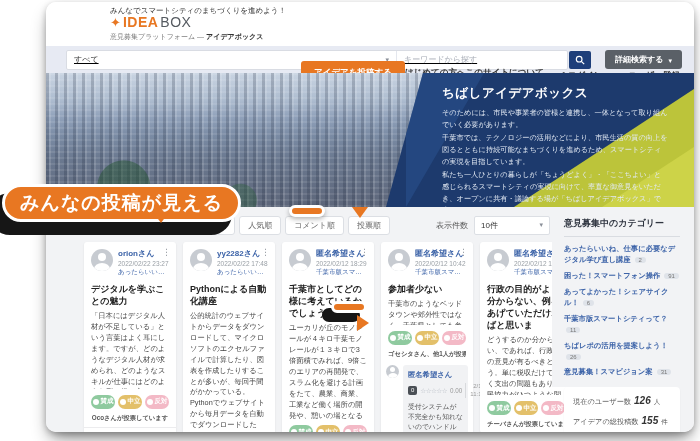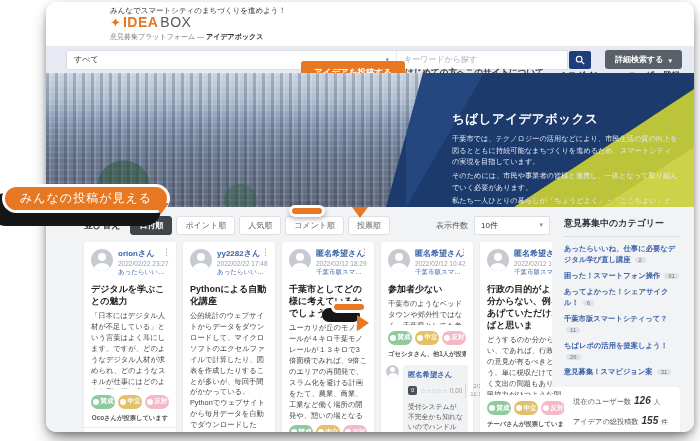--- a/index.html
+++ b/index.html
@@ -20,21 +20,21 @@
   .sub b{color:#333;}
   .hnav{position:absolute;left:255px;top:18px;display:flex;align-items:center;gap:0;margin-top:41px;}
   .postbtn{background:#e87722;color:#fff;font-size:8.5px;font-weight:700;padding:6px 13px;border-radius:3px;cursor:pointer;white-space:nowrap;}
   .hlink{font-size:8.5px;font-weight:700;color:#333;cursor:pointer;white-space:nowrap;}
   .hright{position:absolute;right:14px;top:20px;display:flex;align-items:center;gap:14px;}
   .hricon{display:flex;align-items:center;gap:3px;font-size:8.5px;font-weight:700;color:#333;cursor:pointer;white-space:nowrap;margin-top:48px;}
   .hricon svg{display:block;}
 
   
   .srch{height:27px;background:#e7eaf3;display:flex;align-items:center;padding:0 14px 0 20px;}
-  .combo{display:flex;align-items:center;background:#fff;border:1px solid #d9dce3;border-radius:2px;height:18px;flex:0 0 500px;}
+  .combo{display:flex;align-items:center;background:#fff;border:1px solid #d9dce3;border-radius:2px;height:18px;flex:0 0 500px;text-decoration:underline;}
   .cselect{flex:0 0 330px;display:flex;align-items:center;justify-content:space-between;padding:0 7px;font-size:8px;color:#333;cursor:pointer;border-right:1px solid #e4e7ee;height:100%;box-sizing:border-box;}
   .chev{color:#8a8f98;font-size:7px;}
   .kwin{flex:1;border:0;outline:0;font-size:8px;padding:0 7px;color:#333;height:100%;font-family:inherit;background:transparent;}
   .kwin::placeholder{color:#a6abb5;}
   .magbtn{width:22px;height:18px;background:#1d3e7a;border-radius:2px;display:flex;align-items:center;justify-content:center;cursor:pointer;margin-left:1px;flex:0 0 auto;}
   .dtlbtn{margin-left:14px;background:#5a6067;color:#fff;font-size:8px;font-weight:700;border-radius:3px;padding:4px 10px;display:flex;align-items:flex-end;gap:5px;cursor:pointer;white-space:nowrap;}
   .dtlbtn .chev{color:#fff;}
 
   
   .hero{position:relative;height:134px;overflow:hidden;}
@@ -46,21 +46,21 @@
       repeating-linear-gradient(0deg, rgba(255,255,255,.09) 0 2px, transparent 2px 6px),
       linear-gradient(180deg,#c9d4e2 0%,#aebdd0 20%,#90a1ba 33%,#7a8ba4 47%,#6a788f 65%,#5d667a 100%);}
   .navy{position:absolute;top:0;bottom:0;left:340px;right:0;background:#1d3a6d;
         clip-path:polygon(12% 0,100% 0,100% 100%,0 100%);}
   .navy .wedge{position:absolute;left:20px;top:0;width:130px;height:134px;background:#29528f;opacity:.55;
         clip-path:polygon(0 0,60% 0,0 100%);}
   .ytri{position:absolute;right:0;bottom:0;width:180px;height:118px;background:#bcc43a;
         clip-path:polygon(100% 0,100% 100%,0 100%);}
   .ytri2{position:absolute;right:0;bottom:0;width:92px;height:60px;background:#cdd348;
         clip-path:polygon(100% 0,100% 100%,0 100%);}
-  .herotxt{position:absolute;left:406px;top:12px;width:226px;color:#fff;margin-top:26px;}
+  .herotxt{position:absolute;left:396px;top:12px;width:226px;color:#fff;}
   .herotitle{font-size:12.5px;font-weight:800;margin-bottom:5px;letter-spacing:.5px;}
   .herop{font-size:7.2px;line-height:1.62;color:#e3eaf4;margin:0 0 2px 0;}
 
   
   .content{position:relative;height:225px;background:#f2f3f5;padding:8px 0 0 38px;box-sizing:border-box;}
   .sortbar{display:flex;align-items:center;height:20px;margin-bottom:7px;width:466px;}
   .sortlbl{font-size:9px;font-weight:700;color:#333;margin-right:10px;white-space:nowrap;}
   .tabs{display:flex;gap:4px;align-items:center;}
   .tab{font-size:8px;padding:3px 8px;border-radius:3px;background:#fff;color:#666;border:1px solid #dcdfe4;cursor:pointer;white-space:nowrap;}
   .tab.active{background:#40454c;color:#fff;border-color:#40454c;font-weight:700;}
@@ -107,21 +107,21 @@
            padding:10px 14px 0 12px;box-sizing:border-box;}
   .sbtitle{font-size:9px;font-weight:800;color:#2f3540;padding-bottom:6px;border-bottom:1px solid #d9dce1;margin-bottom:7px;}
   .sbitem{font-size:7.3px;font-weight:700;color:#3c63a8;line-height:1.5;margin-bottom:5px;cursor:pointer;}
   .sbcount{background:#dfe3e9;color:#777;font-size:6px;font-weight:400;border-radius:6px;padding:0 4px;margin-left:2px;white-space:nowrap;}
   .stats{background:#fff;border-radius:4px;padding:8px 9px 4px;margin-top:9px;box-shadow:0 1px 2px rgba(0,0,0,.06);}
   .stat{display:flex;align-items:baseline;gap:3px;font-size:7.2px;color:#555;margin-bottom:8px;}
   .statv{font-style:italic;font-weight:800;font-size:10px;color:#333;}
   .statu{font-size:6.5px;color:#555;}
 
   
-  .bubble{position:absolute;z-index:50;background:#e87722;color:#fff;font-weight:400;font-size:12px;
+  .bubble{position:absolute;z-index:50;background:#e87722;color:#fff;font-weight:700;font-size:19px;
           letter-spacing:1px;border:3px solid #fff;border-radius:24px;padding:3px 15px;white-space:nowrap;}
   .bubble .tail{position:absolute;width:0;height:0;}
   .b1{left:2px;top:184px;box-shadow:-11px 11px 0 2px #161616;}
   .b1 .tail{bottom:-12px;left:148px;border:8px solid transparent;border-top:11px solid #e87722;}
   .b2{left:289px;top:205px;box-shadow:0 2px 5px rgba(0,0,0,.3);}
   .b2 .tail{bottom:-12px;left:60px;border:8px solid transparent;border-top:11px solid #e87722;}
   .b3{left:331px;top:301px;box-shadow:-8px 8px 0 1px #161616;}
   .b3 .tail{right:-13px;top:11px;border:8px solid transparent;border-left:12px solid #e87722;}
 </style>
 </head>
@@ -187,22 +187,22 @@
 
   <div class="hero">
     <div class="photo"></div>
     <div class="navy">
         <div class="wedge"></div>
       </div>
     <div class="ytri"></div>
     <div class="ytri2"></div>
     <div class="herotxt">
       <div class="herotitle">ちばしアイデアボックス</div>
+      <p class="herop">そのためには、市民や事業者の皆様と連携し、一体となって取り組んでいく必要があります。</p>
       <p class="herop">千葉市では、テクノロジーの活用などにより、市民生活の質の向上を図るとともに持続可能なまちづくりを進めるため、スマートシティの実現を目指しています。</p>
-      <p class="herop">そのためには、市民や事業者の皆様と連携し、一体となって取り組んでいく必要があります。</p>
       <p class="herop">私たち一人ひとりの暮らしが「ちょうどよく」・「ここちよい」と感じられるスマートシティの実現に向けて、率直な御意見をいただき、オープンに共有・議論する場が「ちばしアイデアボックス」です。</p>
 
     </div>
   </div>
 
   <div class="content">
 
     <div class="sortbar">
       <span class="sortlbl">並び替え</span>
       <div class="tabs">

